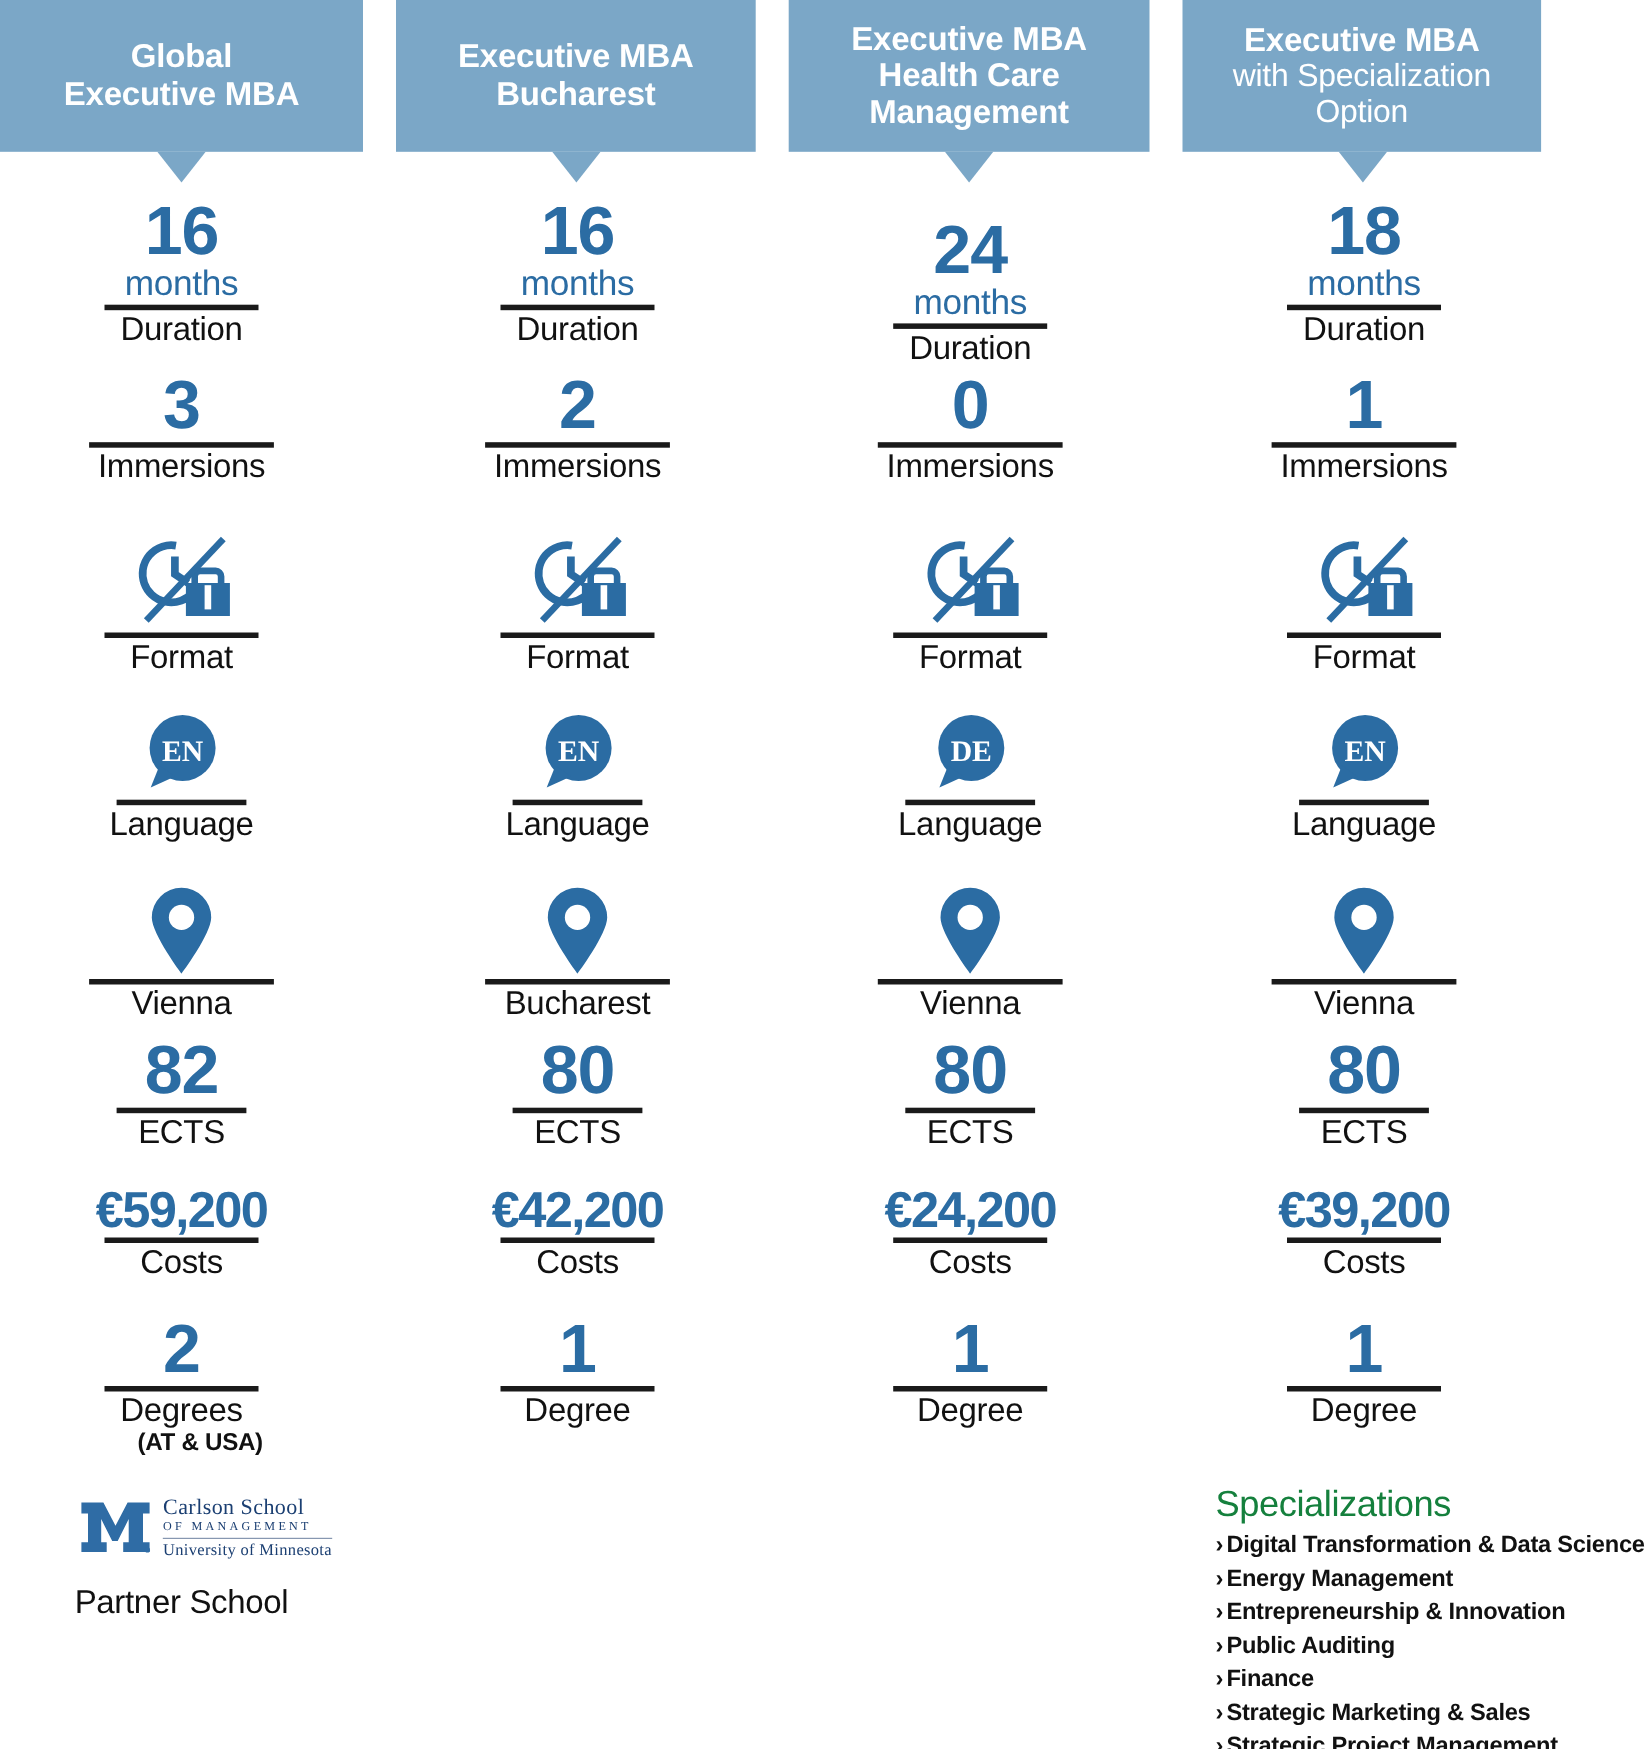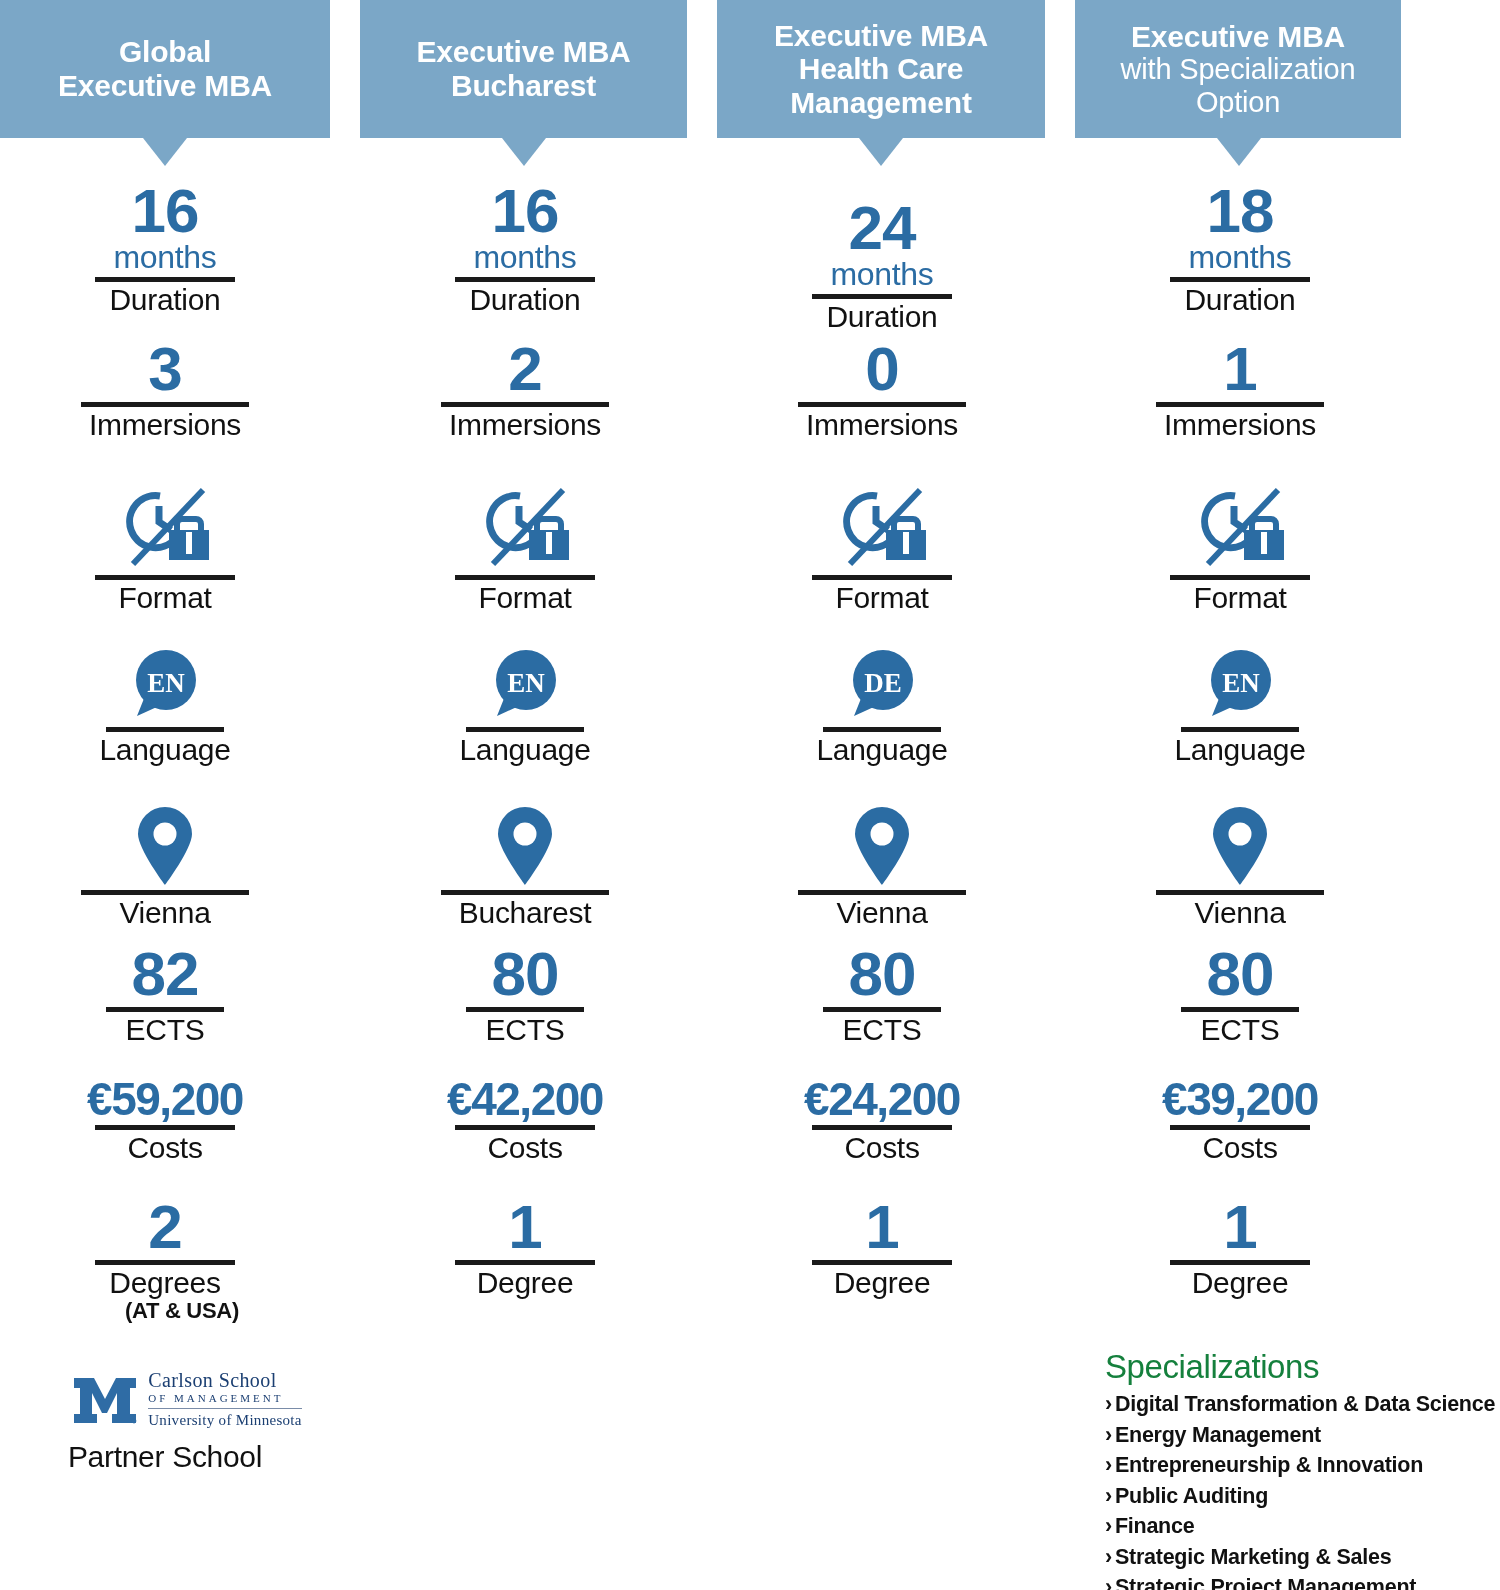--- a/index.html
+++ b/index.html
@@ -145,21 +145,21 @@
   
   .partner {
     position: absolute;
     left: 0;
     top: 1360px;
     width: 330px;
     text-align: center;
   }
   .logo-row {
     display: flex;
-    align-items: flex-end;
+    align-items: flex-start;
     justify-content: center;
     gap: 10px;
     height: 68px;
     margin-left: 44px;
   }
   .logo-text {
     text-align: left;
     font-family: "Liberation Serif", serif;
     color: #1b3f72;
     line-height: 1;

